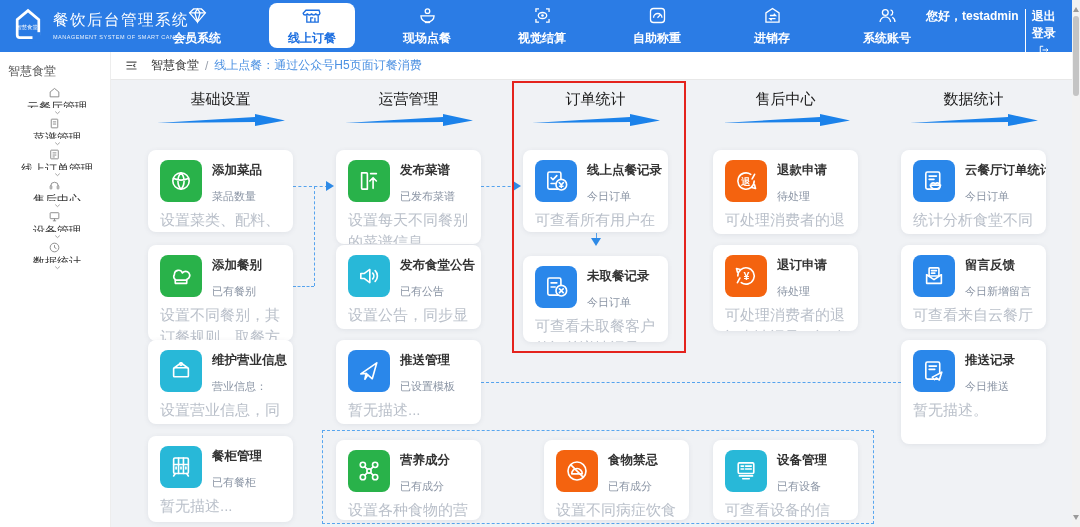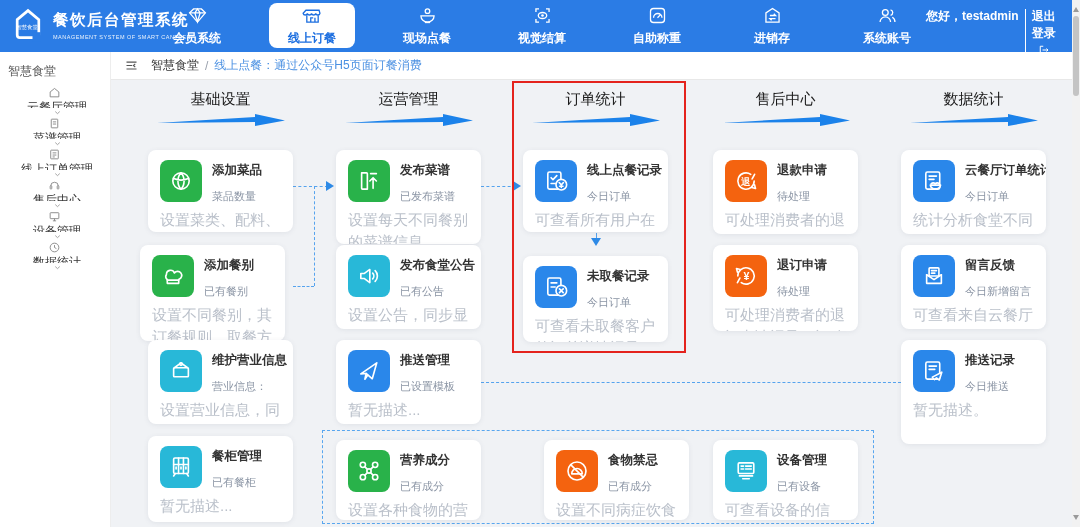--- a/index.html
+++ b/index.html
@@ -1,21 +1,21 @@
 <!DOCTYPE html>
 <html><head>
 <meta charset="utf-8">
 <style>
   html,body{margin:0;padding:0;background:#fff;font-family:"Liberation Sans","DejaVu Sans",sans-serif;}
   .stage{position:relative;width:1080px;height:527px;overflow:hidden;background:#fff;}
   svg{display:block}
   
   .hdr{position:absolute;left:0;top:0;width:1072px;height:52px;background:#2b7ce5;color:#fff;z-index:4;}
   .logo{position:absolute;left:10px;top:6px;display:flex;align-items:center;gap:7px;}
-  .logo-txt .lt{font-size:15.5px;letter-spacing:1.5px;font-weight:bold;}
+  .logo-txt .lt{font-size:15.5px;letter-spacing:1.5px;font-weight:normal;}
   .logo-txt .ls{font-size:5.5px;letter-spacing:.5px;margin-top:3px;opacity:.9;}
   .nav{position:absolute;left:154px;top:0;width:776px;height:52px;display:flex;justify-content:space-between;}
   .nitem{width:86px;height:52px;display:flex;flex-direction:column;align-items:center;justify-content:center;gap:4px;font-size:12px;font-weight:bold;cursor:pointer;color:#fff;}
   .nitem svg{width:21px;height:21px;}
   .nitem.active{background:#fff;color:#1d6fe0;border-radius:8px;height:45px;margin-top:3px;}
   .user{position:absolute;right:16px;top:8px;width:130px;display:flex;font-size:12px;font-weight:bold;line-height:17px;color:#fff;}
   .greet{white-space:nowrap;}
   .udiv{width:1px;background:#fff;margin:1px 6px;align-self:stretch;}
   .lgout{width:44px;text-align:center;cursor:pointer;}
   .lgout svg{display:inline;vertical-align:-2px;width:12px;height:12px;}
@@ -247,21 +247,21 @@
             <path d="M22 12c-5 5-5 15 0 20M22 12c5 5 5 15 0 20M13 19c6 2.5 12 2.5 18 0"></path>
           </svg>
         </div>
       <div class="cth">
           <div class="ctitle">添加菜品</div>
           <div class="csub">菜品数量</div>
         </div>
       </div>
     <div class="cdesc">设置菜类、配料、菜品信息等。</div>
   </div>
-  <div class="card" style="left:140px;top:245px;height:96px">
+  <div class="card" style="left:148px;top:245px;height:96px">
     <div class="ct">
         <div class="cicon bg-green">
       <svg viewBox="0 0 44 44">
             <path d="M14 20a5 5 0 0 1 9.7-1.7A5 5 0 1 1 29.5 26H29v5H15v-5h-.5A5 5 0 0 1 14 20z"></path>
             <path d="M15 27h14"></path>
           </svg>
         </div>
       <div class="cth">
           <div class="ctitle">添加餐别</div>
           <div class="csub">已有餐别</div>

